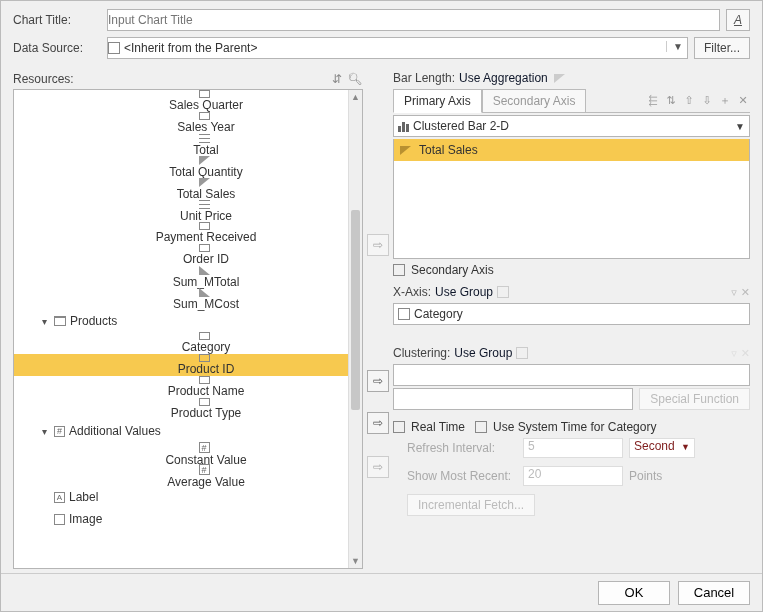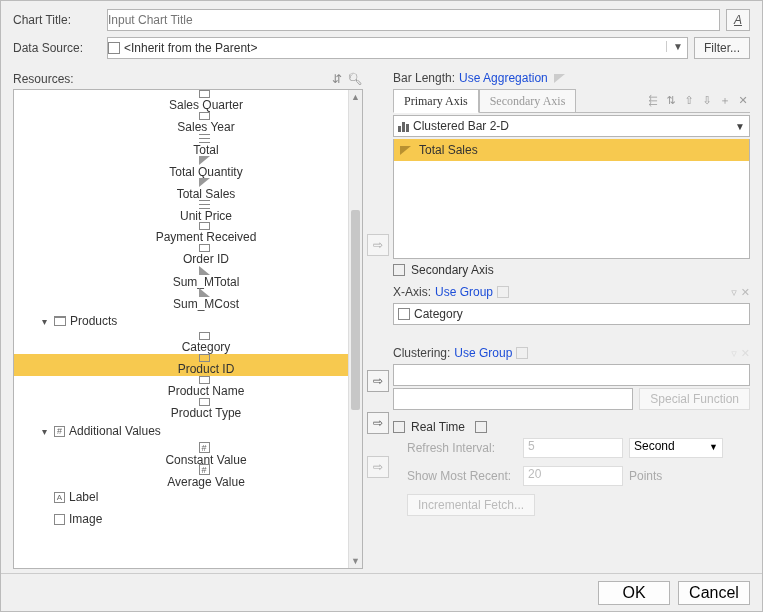--- a/index.html
+++ b/index.html
@@ -72,49 +72,49 @@
   .ic.tri2 {width:0;height:0;border-left:11px solid #999;border-bottom:0;border-top:9px solid transparent;}
   .ic.folder { width:12px;height:10px;border:1px solid #888;border-top:2px solid #888;background:#fff;}
   .ic.A { border:1px solid #888; width:11px;height:11px; font-size:8px;}
   .sel { background:#f7c94f; }
 
   .mid { width:22px; display:flex; flex-direction:column; align-items:center; padding-top:40px;}
   .midbtn { width:22px; height:22px; border:1px solid #ccc; background:#f5f5f5; display:flex;align-items:center;justify-content:center; color:#aaa; margin-bottom:0; cursor:pointer;}
   .midbtn.active { color:#555; border-color:#aaa;}
   .right { flex:1; display:flex; flex-direction:column; gap:2px; overflow:hidden;}
   .rlabel { color:#444; display:flex; align-items:center; gap:4px; height:18px;}
-  .grey { color:#1d4ed8;}
+  .grey { color:#0f172a;}
   .tabs { display:flex; align-items:center; height:24px; border-bottom:1px solid #bbb;}
-  .tab { padding:3px 10px; border:1px solid #bbb; border-bottom:none; background:#f8f8f8; color:#999; margin-right:0; height:23px; display:flex;align-items:center; cursor:pointer;font-family:Liberation Serif, serif;}
+  .tab { padding:3px 10px; border:1px solid #bbb; border-bottom:none; background:#f8f8f8; color:#999; margin-right:0; height:23px; display:flex;align-items:center; cursor:pointer;}
   .tab.active { background:#fff; color:#333; position:relative; height:24px; margin-bottom:-1px; border-bottom:1px solid #fff;}
   .tabicons { margin-left:auto; display:flex; gap:4px;}
   .tabicon { width:14px; height:14px; color:#999; font-size:11px; display:flex;align-items:center;justify-content:center; cursor:pointer;}
   .dropdown { height:22px; border:1px solid #b5b5b5; background:#fff; display:flex; align-items:center; padding:0 4px; position:relative;}
   .dropdown .arrow{ position:absolute; right:4px; font-size:10px; color:#444;}
   .barsicon { display:inline-flex; gap:1px; align-items:flex-end; margin-right:4px; height:12px;}
   .barsicon span{ width:3px; background:#666;}
   .barsicon span:nth-child(1){height:6px;}
   .barsicon span:nth-child(2){height:10px;}
   .barsicon span:nth-child(3){height:8px;}
   .series-box { height:120px; border:1px solid #b5b5b5; border-top:none; background:#fff;}
   .series-row { height:22px; display:flex; align-items:center; padding-left:6px; gap:4px;}
   .series-row.sel { background:#f7c94f;}
   .smallbox { height:22px; border:1px solid #b5b5b5; background:#fff; display:flex;align-items:center; padding:0 4px; gap:4px;}
   .section-row { display:flex; gap:6px; align-items:center;}
   .cbox { width:12px;height:12px;border:1px solid #888;display:inline-block; flex-shrink:0;}
   .rt-area { padding:2px 0 0 0;}
   .rt-row { display:flex; align-items:center; gap:6px; padding:4px 0 4px 14px; color:#aaa;}
   .rt-inp { width:100px; height:20px; border:1px solid #ddd; padding:0 4px; color:#bbb; background:#fff;}
-  .rt-sel { width:94px; height:20px; border:1px solid #ddd; padding:0 4px; color:#000000; position:relative; background:#fff;}
+  .rt-sel { width:66px; height:20px; border:1px solid #ddd; padding:0 4px; color:#7f1d1d; position:relative; background:#fff;}
   .rt-sel .arrow{position:absolute;right:4px;top:3px;font-size:9px;}
   .disabled-btn { border:1px solid #ddd; background:#f8f8f8; color:#bbb; padding:3px 10px; font-size:12px; cursor:default;}
   .footer {
     height:38px; border-top:1px solid #ccc; display:flex; align-items:center; justify-content:flex-end; padding:0 12px; gap:8px;
   }
-  .dlgbtn { width:72px; height:24px; border:1px solid #b5b5b5; background:#fdfdfd; font-size:16px; cursor:pointer;}
+  .dlgbtn { width:72px; height:24px; border:1px solid #b5b5b5; background:#fdfdfd; font-size:13px; cursor:pointer;}
   .tinyicon{ color:#bbb; font-size:11px; cursor:pointer;}
   .flexend{ margin-left:auto; display:flex; gap:4px; align-items:center;}
 </style>
 </head>
 <body>
 
 <div class="dialog">
 
 
   <div class="form-area">
@@ -330,20 +330,21 @@
       <div class="section-row">
         <div class="smallbox fg-input" style="flex:1;"></div>
         <button class="disabled-btn">Special Function</button>
       </div>
 
       <div class="rt-area">
         <div class="section-row" style="padding-top:6px;">
           <span class="cbox"></span>
           <span>Real Time</span>
           <span class="cbox" style="margin-left:4px;"></span>
+          <span>Use System Time for Category</span>
         </div>
         <div class="rt-row">
           <span style="width:110px;">Refresh Interval:</span>
           <div class="rt-inp">5</div>
           <div class="rt-sel"><span>Second</span><span class="arrow">▼</span></div>
         </div>
         <div class="rt-row">
           <span style="width:110px;">Show Most Recent:</span>
           <div class="rt-inp">20</div>
           <span>Points</span>

